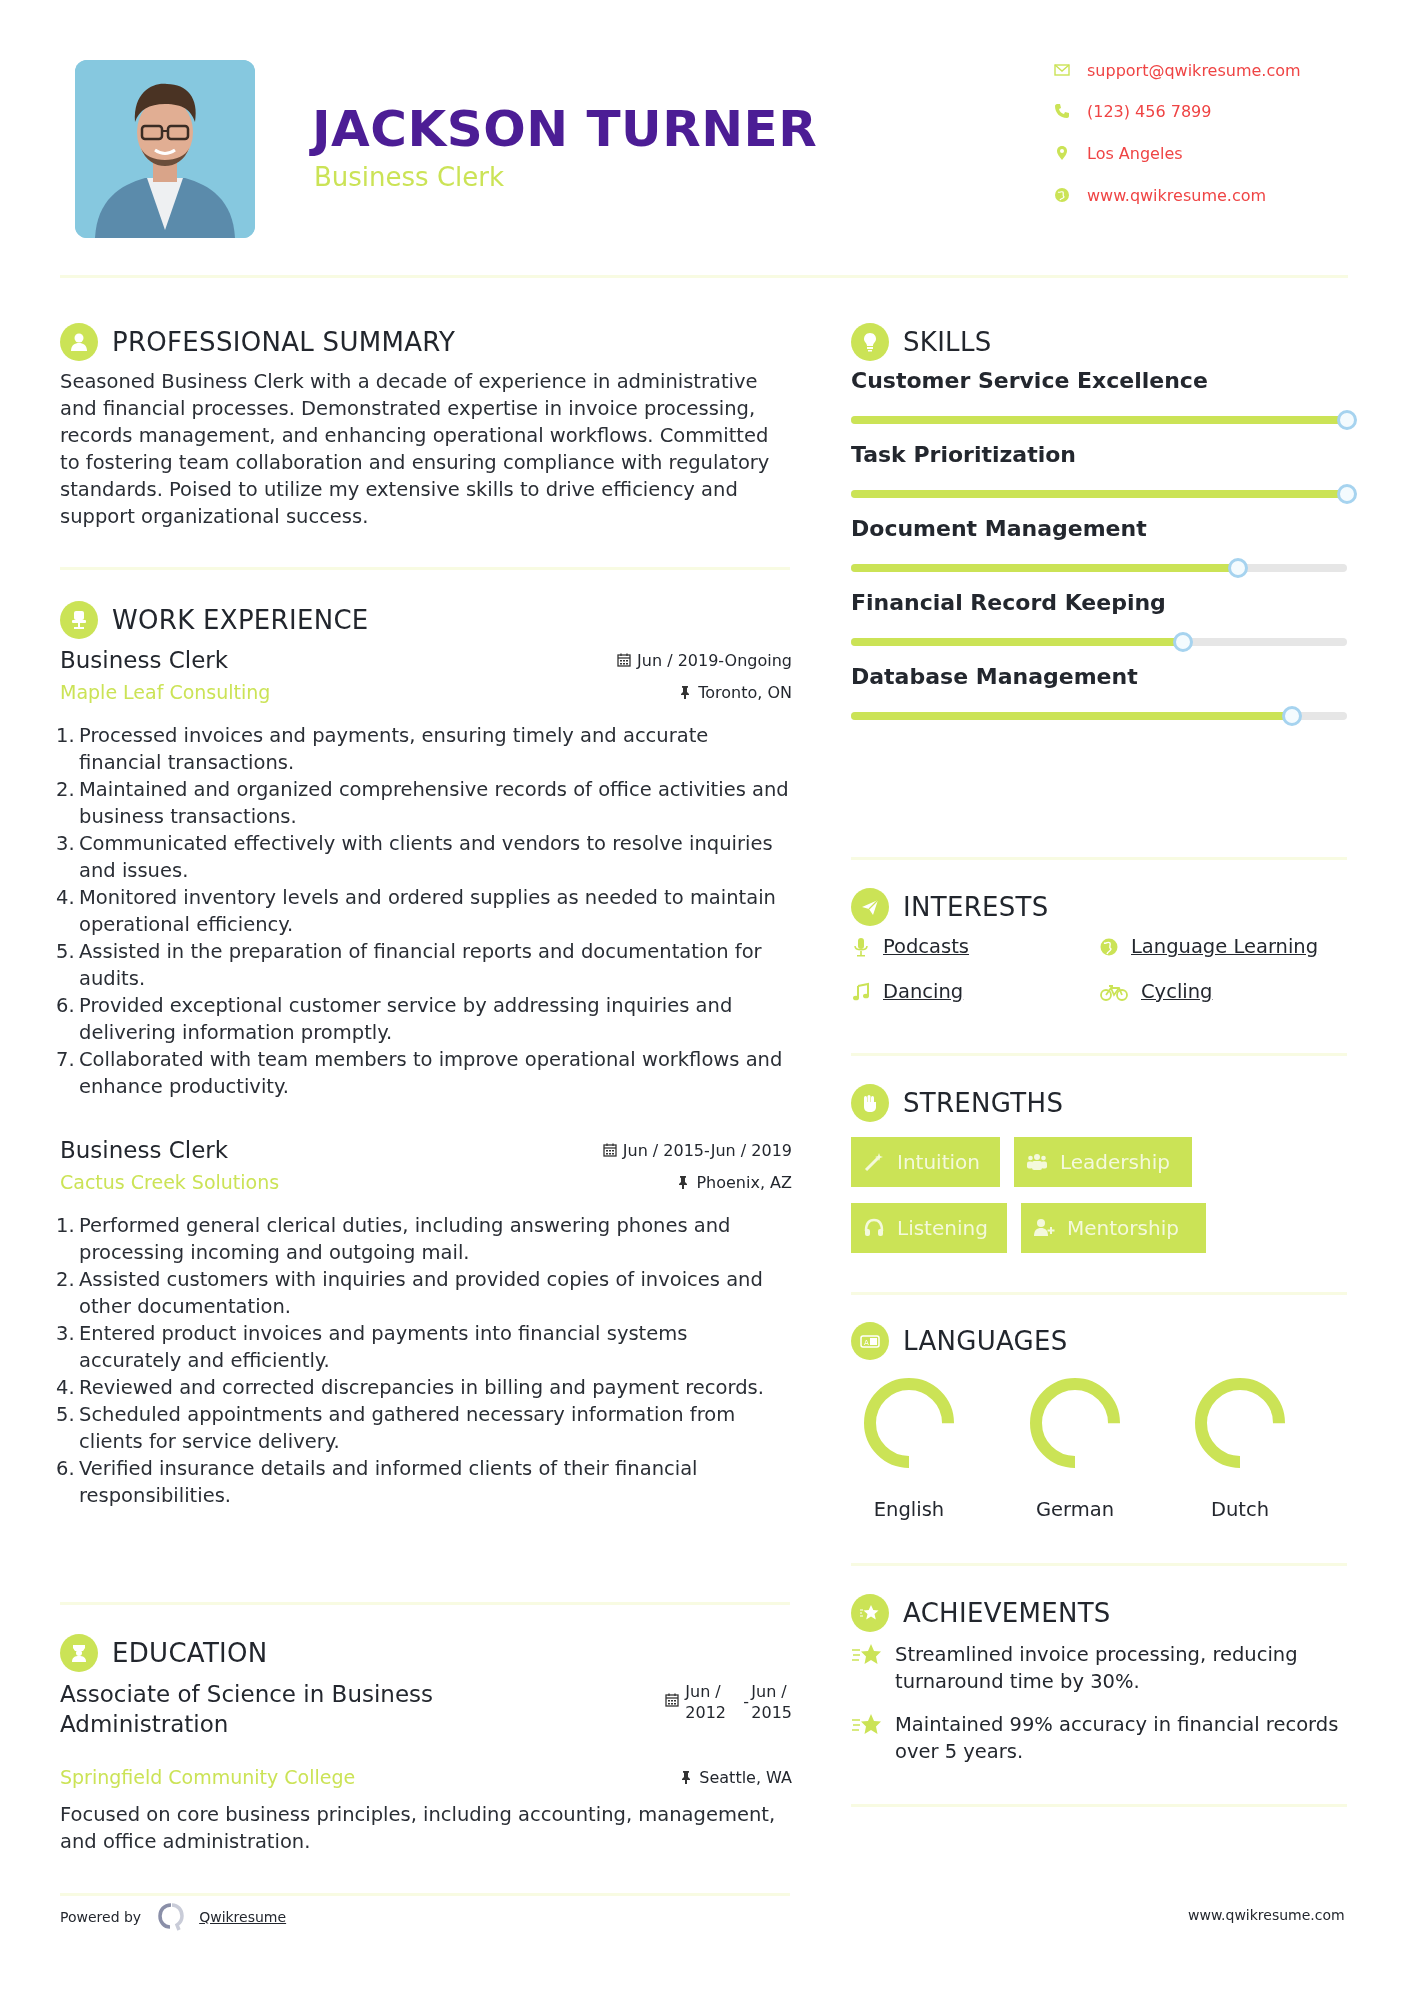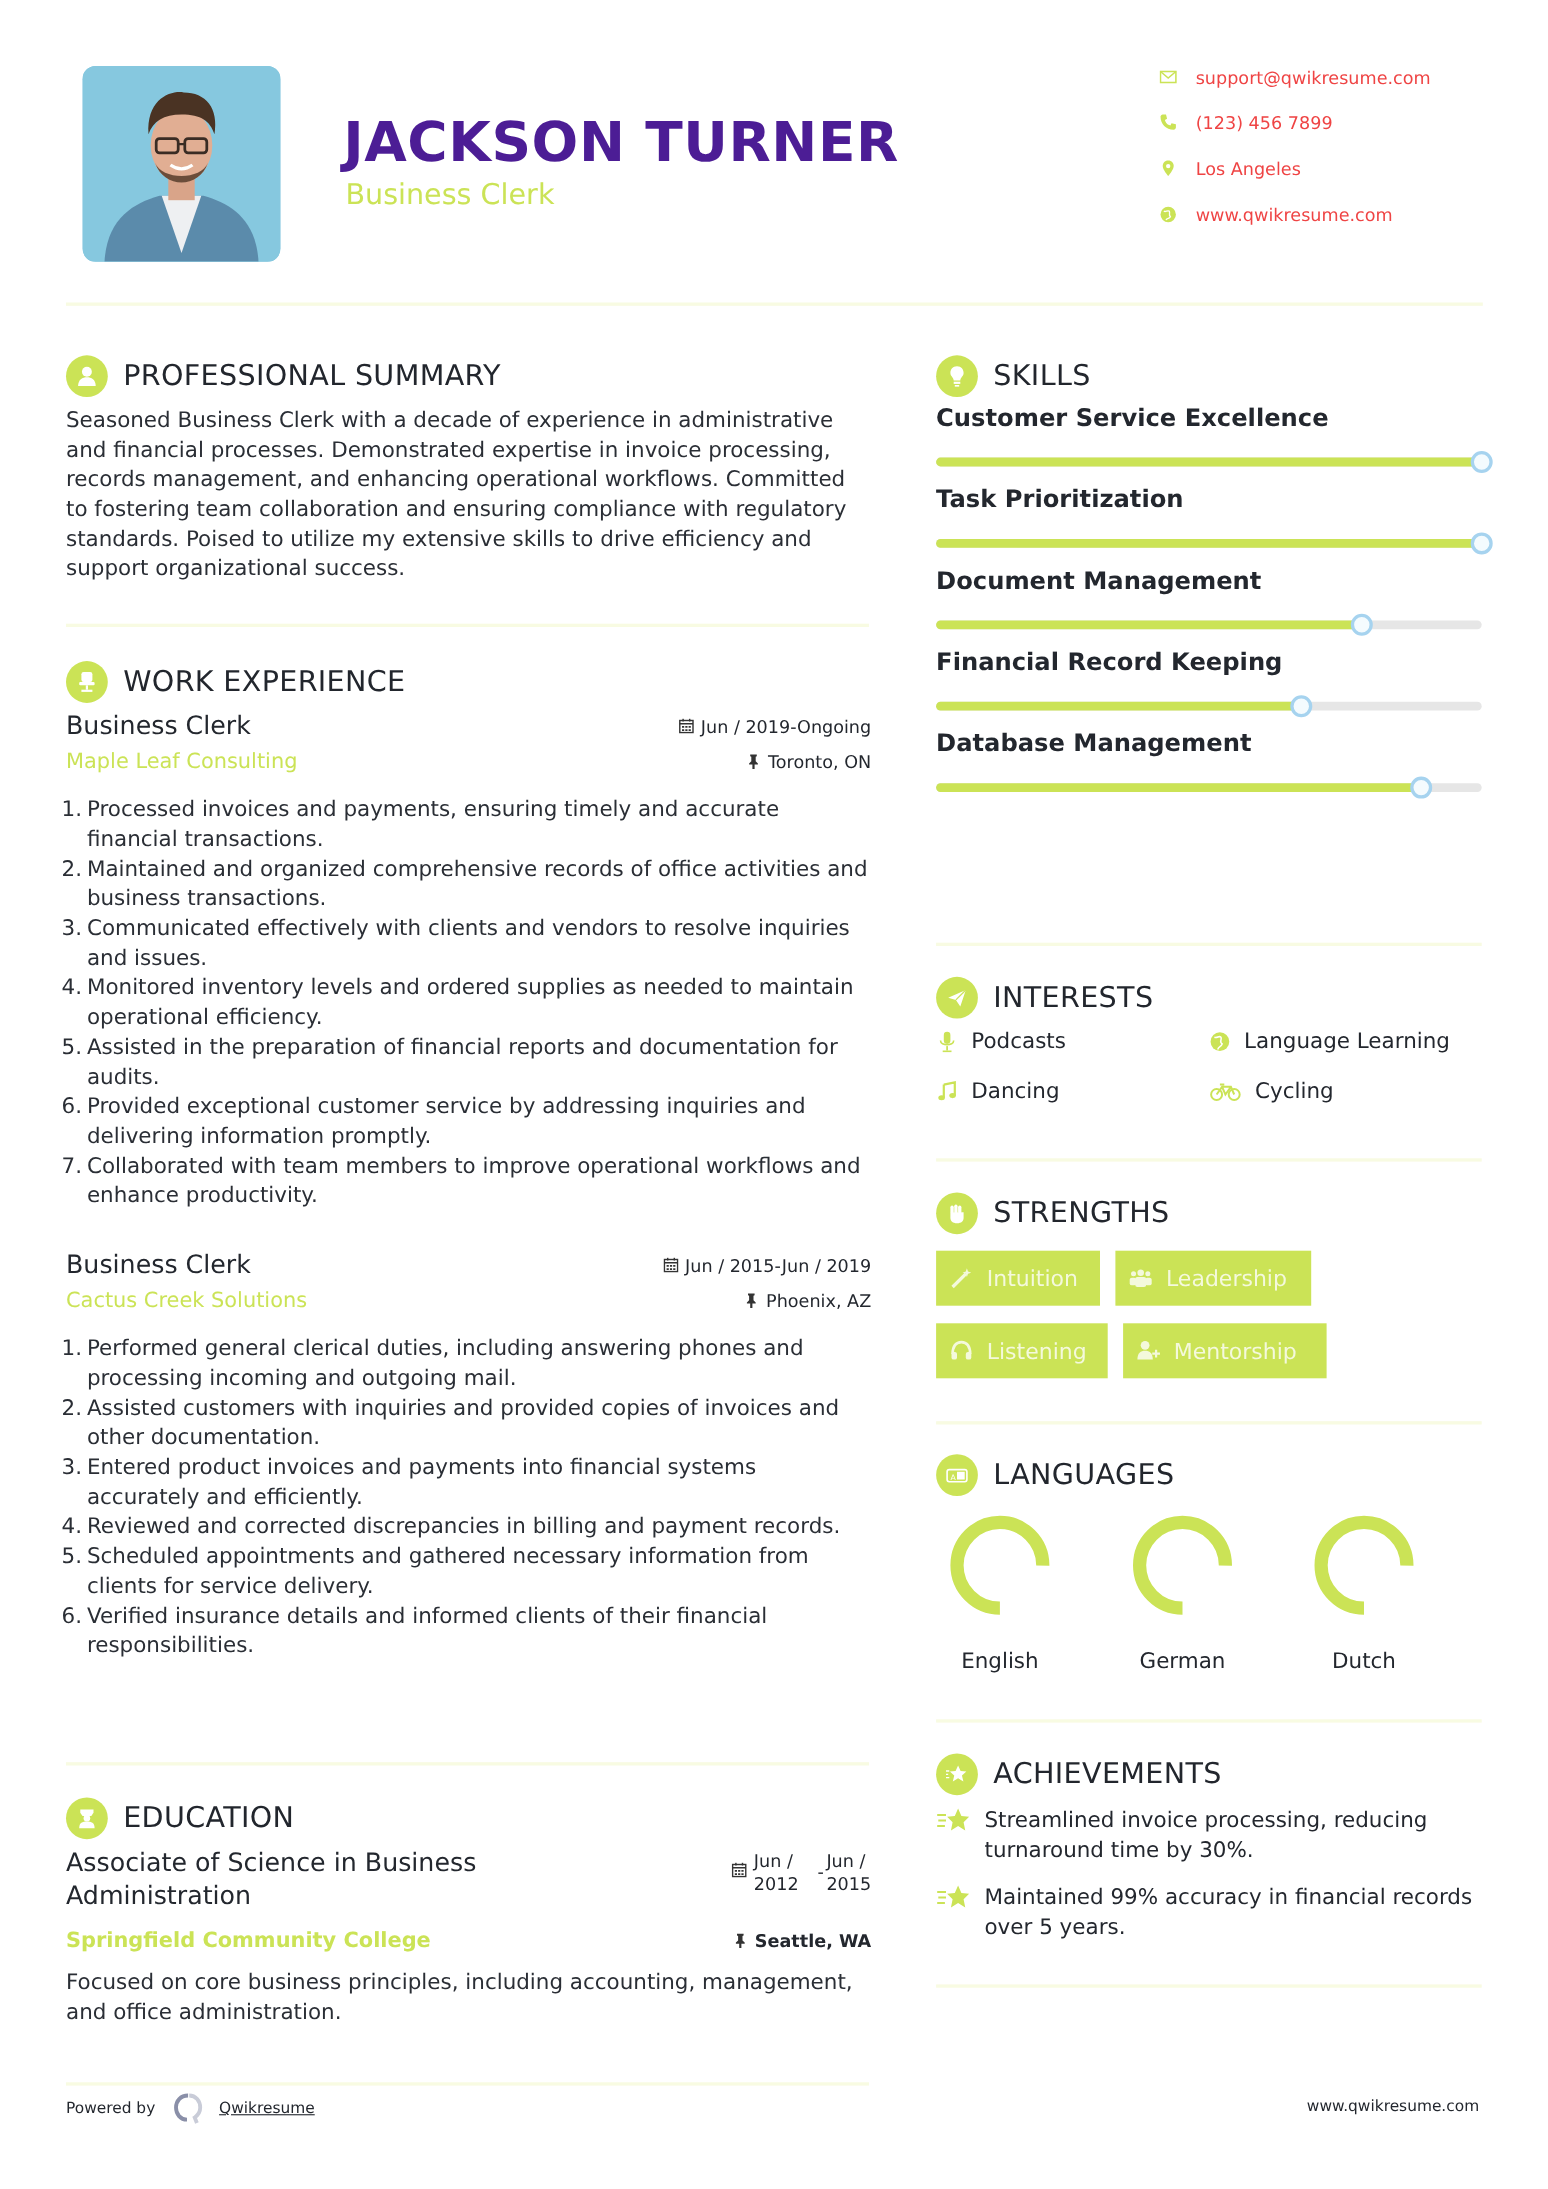--- a/index.html
+++ b/index.html
@@ -38,21 +38,21 @@
   ol.duties li .num { position: absolute; left: -4px; top: 0; }
 
   
   .skill { margin-bottom: 18px; }
   .skill-name { font-size: 22px; color: #23272e; height: 28px; font-weight: bold; }
   .skill-track { position: relative; height: 8px; background: #e6e6e6; border-radius: 4px; margin-top: 20px; }
   .skill-fill { position: absolute; left: 0; top: 0; height: 8px; background: #cbe356; border-radius: 4px; }
   .skill-knob { position: absolute; top: -6px; width: 20px; height: 20px; margin-left: -10px; border-radius: 50%; background: #f4fbfe; border: 3px solid #a6d3ef; }
 
   
-  .interest { display: flex; align-items: center; font-size: 19.5px; color: #23272e; white-space: nowrap; }
+  .interest { display: flex; align-items: center; font-size: 19.5px; color: #23272e; white-space: nowrap; text-decoration: underline; }
   .interest svg { width: 20px; height: 20px; margin-right: 12px; }
 
   
   .tag { display: inline-flex; align-items: center; height: 50px; padding: 0 12px; background: #cbe356; color: #f4f9dc; font-size: 20px; white-space: nowrap; position: absolute; }
   .tag svg { width: 22px; height: 22px; margin-right: 12px; }
 
   
   .lang { position: absolute; width: 120px; text-align: center; }
   .lang svg { width: 94px; height: 94px; display: block; margin: 0 auto; }
   .lang .lname { font-size: 19.5px; color: #23272e; margin-top: 28px; }
@@ -254,21 +254,21 @@
           <div>Jun /</div>
           <div>2012</div>
         </div>
       <div style="margin-top:10px; width:8px;">-</div>
       <div>
           <div>Jun /</div>
           <div>2015</div>
         </div>
     </div>
   </div>
-  <div class="job-row" style="height:40px; margin-top:5px;font-weight:bold;">
+  <div class="job-row" style="height:40px; margin-top:18px;">
     <span class="company">Springfield Community College</span>
     <span class="job-meta">
       <svg viewBox="0 0 14 14">
           <path d="M4 1h6v1.5l-1 .5v4l2 2v1H8v4H6v-4H3v-1l2-2V3L4 2.5z" fill="#333"></path>
         </svg>
       <span>Seattle, WA</span>
     </span>
   </div>
   <p class="para" style="margin-top:4px;">Focused on core business principles, including accounting, management, and office administration.</p>
 </div>

